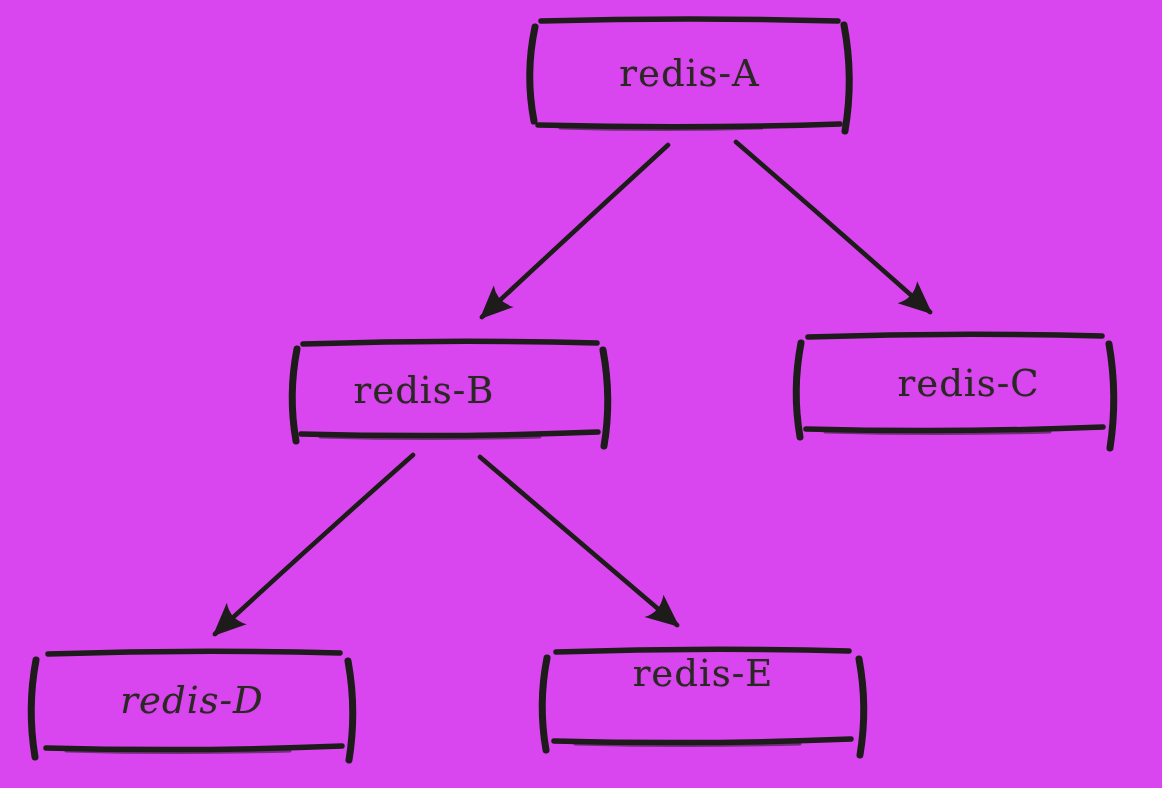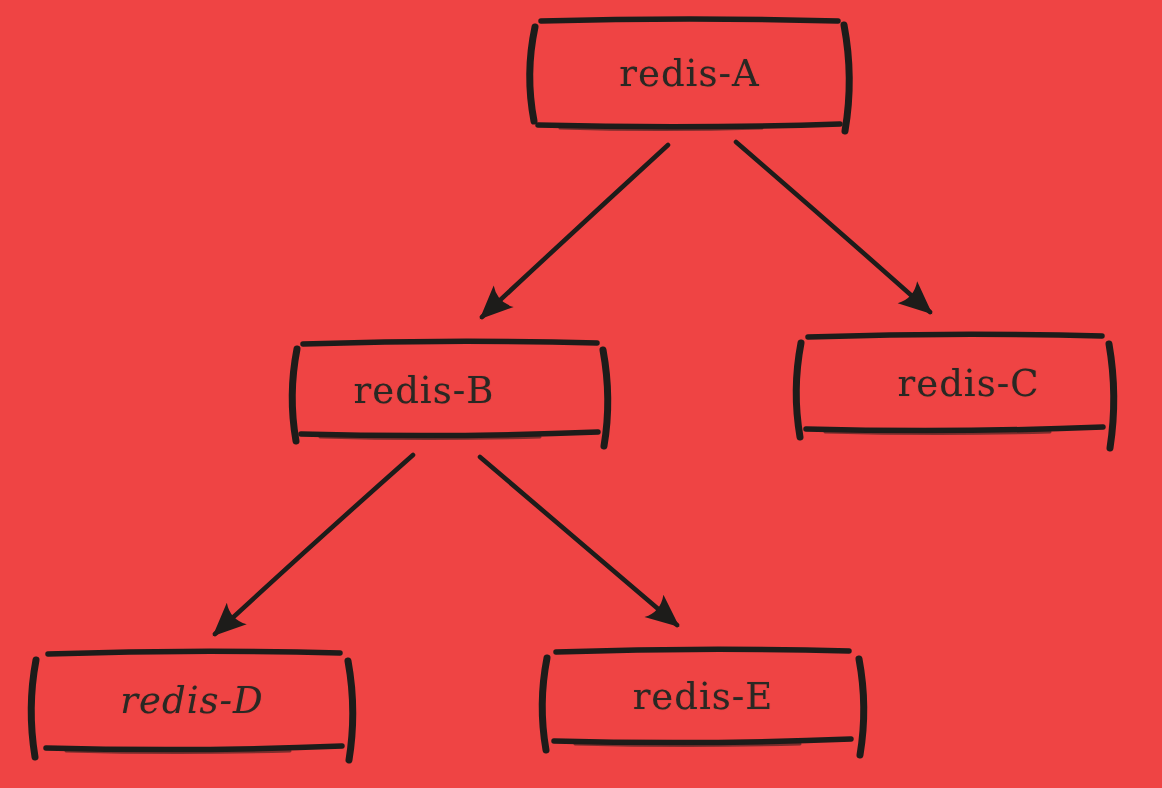--- a/index.html
+++ b/index.html
@@ -8,21 +8,21 @@
     background: #efefee;
     width: 1162px;
     height: 788px;
     overflow: hidden;
     font-family: "DejaVu Serif", "Liberation Serif", serif;
   }
   .canvas {
     position: relative;
     width: 1162px;
     height: 788px;
-    background: #ef4444;
+    background: #d946ef;
   }
   .strokes {
     position: absolute;
     left: 0;
     top: 0;
   }
   .frame-stroke {
     fill: none;
     stroke: #1d1c1a;
     stroke-linecap: round;
@@ -110,15 +110,15 @@
   </svg>
 
   <div class="node-label" style="left:534px; top:21px;  width:311px; height:104px;">redis-A</div>
 
   <div class="node-label" style="left:296px; top:342px; width:256px; height:96px;">redis-B</div>
 
   <div class="node-label" style="left:800px; top:335px; width:309px; height:96px;margin-left:14px;">redis-C</div>
 
   <div class="node-label" style="left:35px;  top:652px; width:314px; height:96px;font-style:italic;">redis-D</div>
 
-  <div class="node-label" style="left:546px; top:650px; width:314px; height:92px;">redis-E</div>
+  <div class="node-label" style="left:546px; top:627px; width:314px; height:92px;">redis-E</div>
 
 </div>
 
 </body></html>

